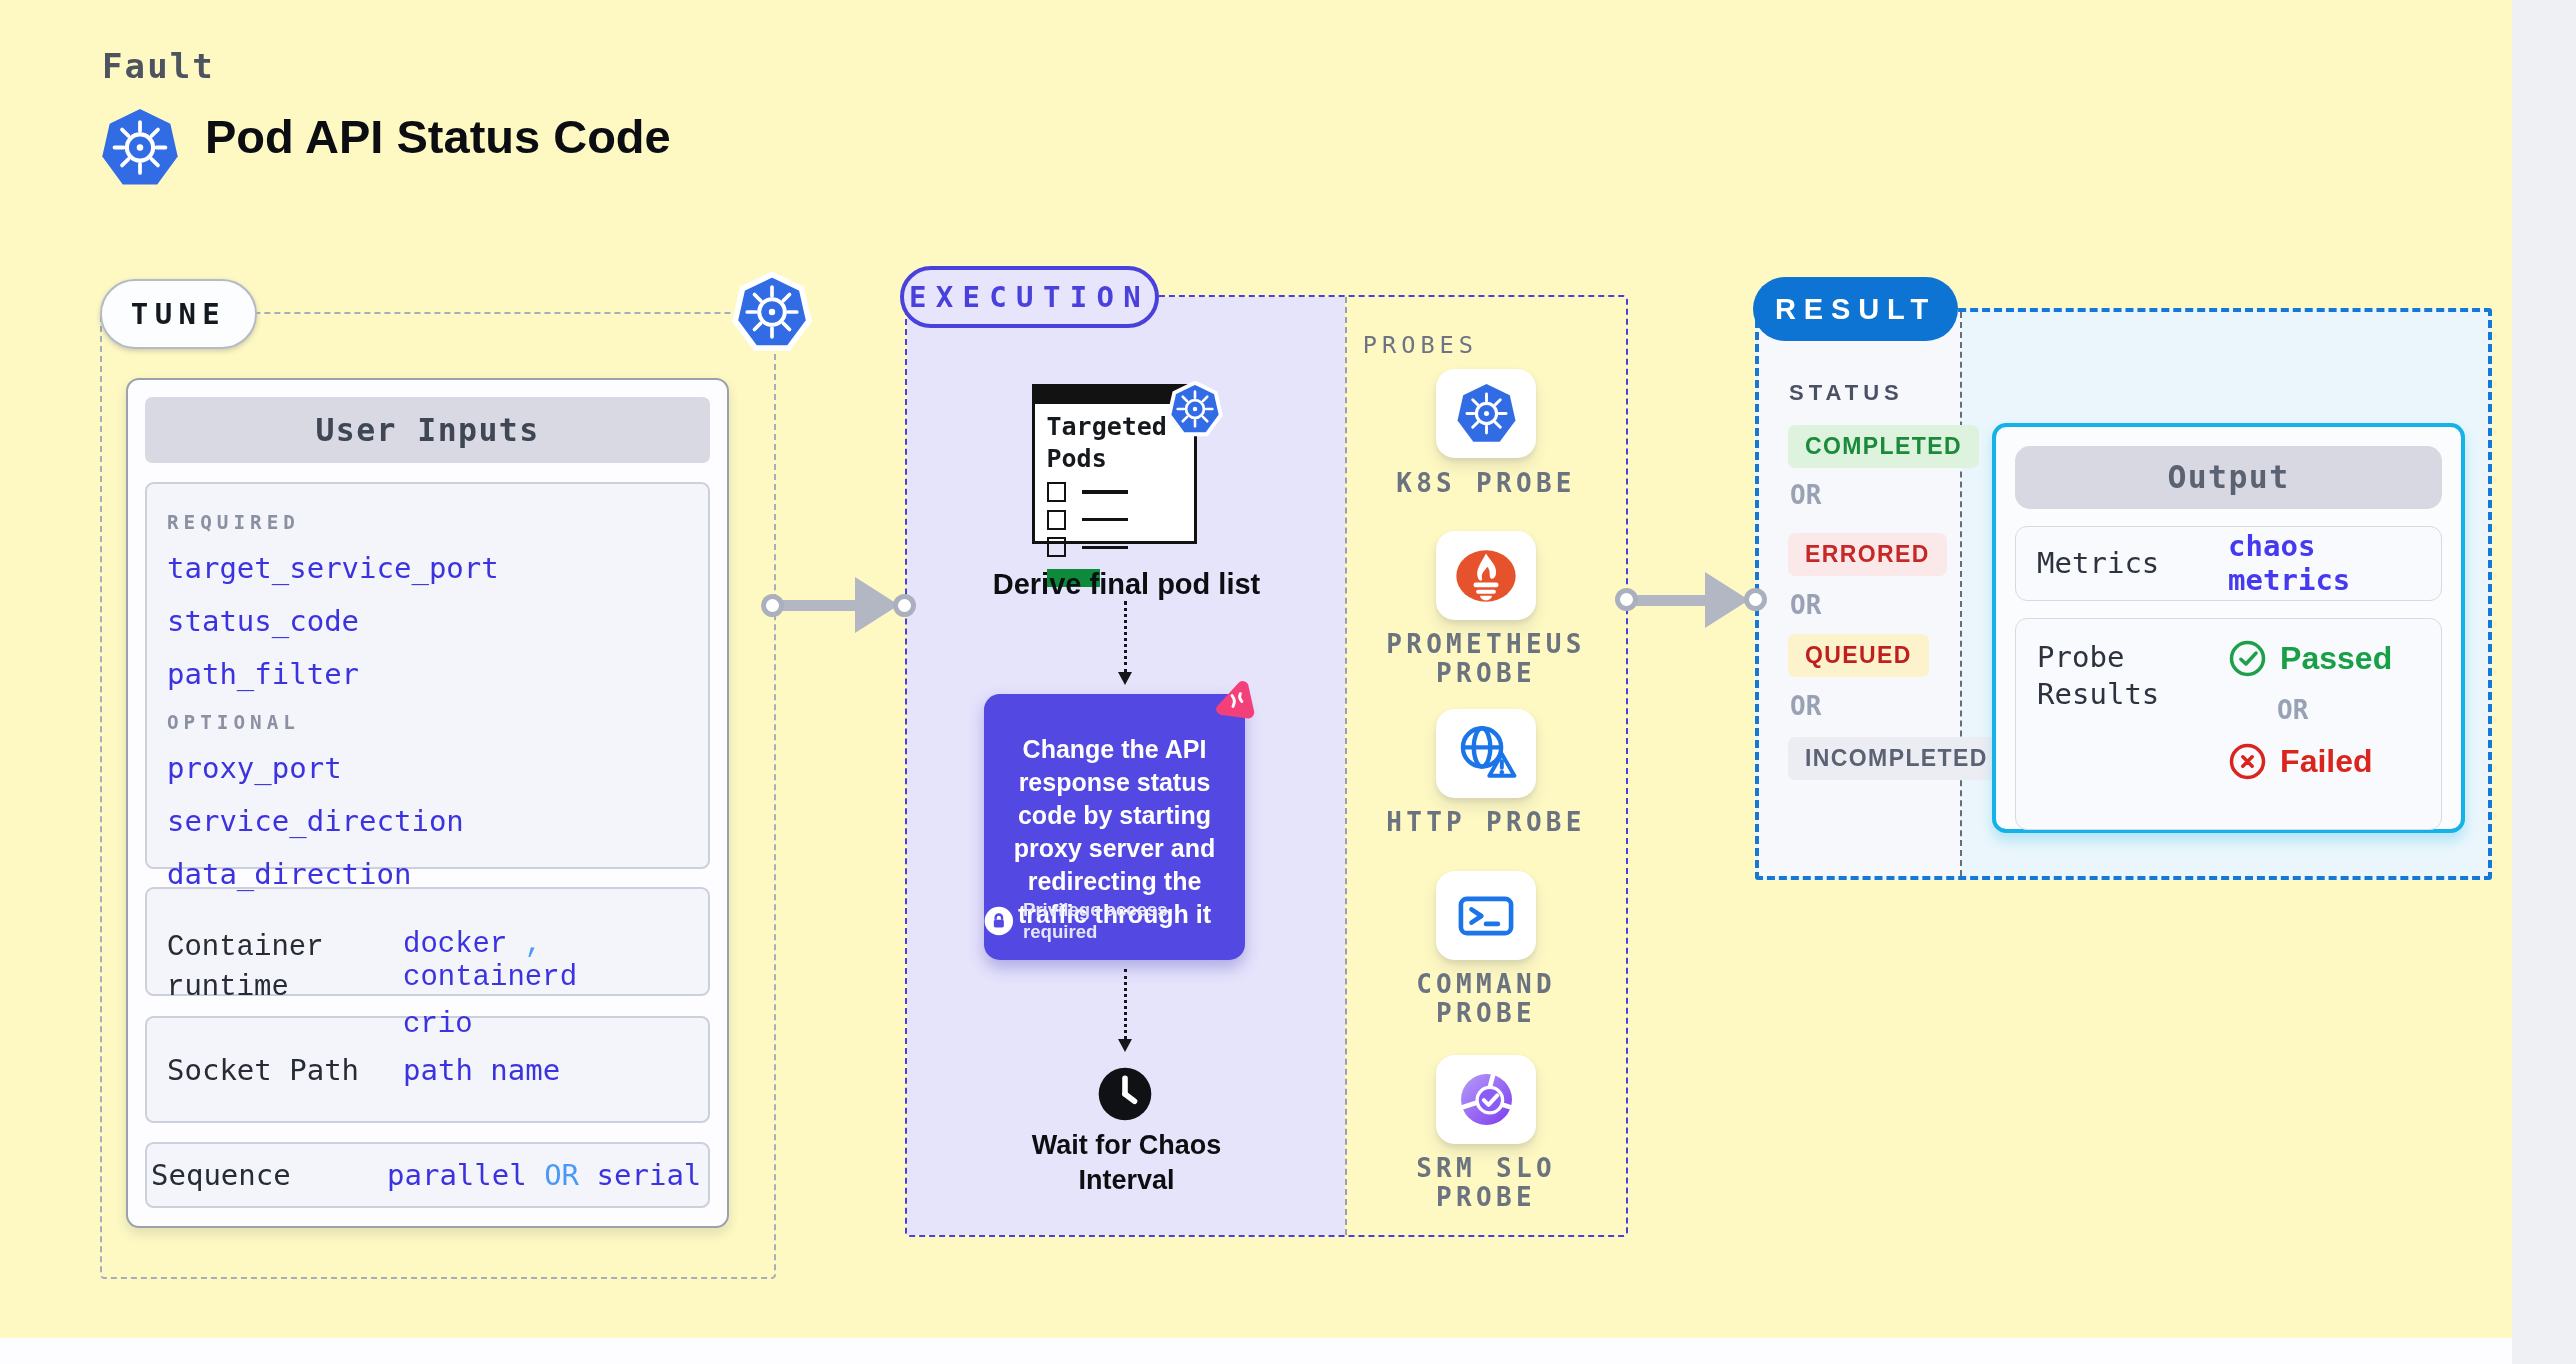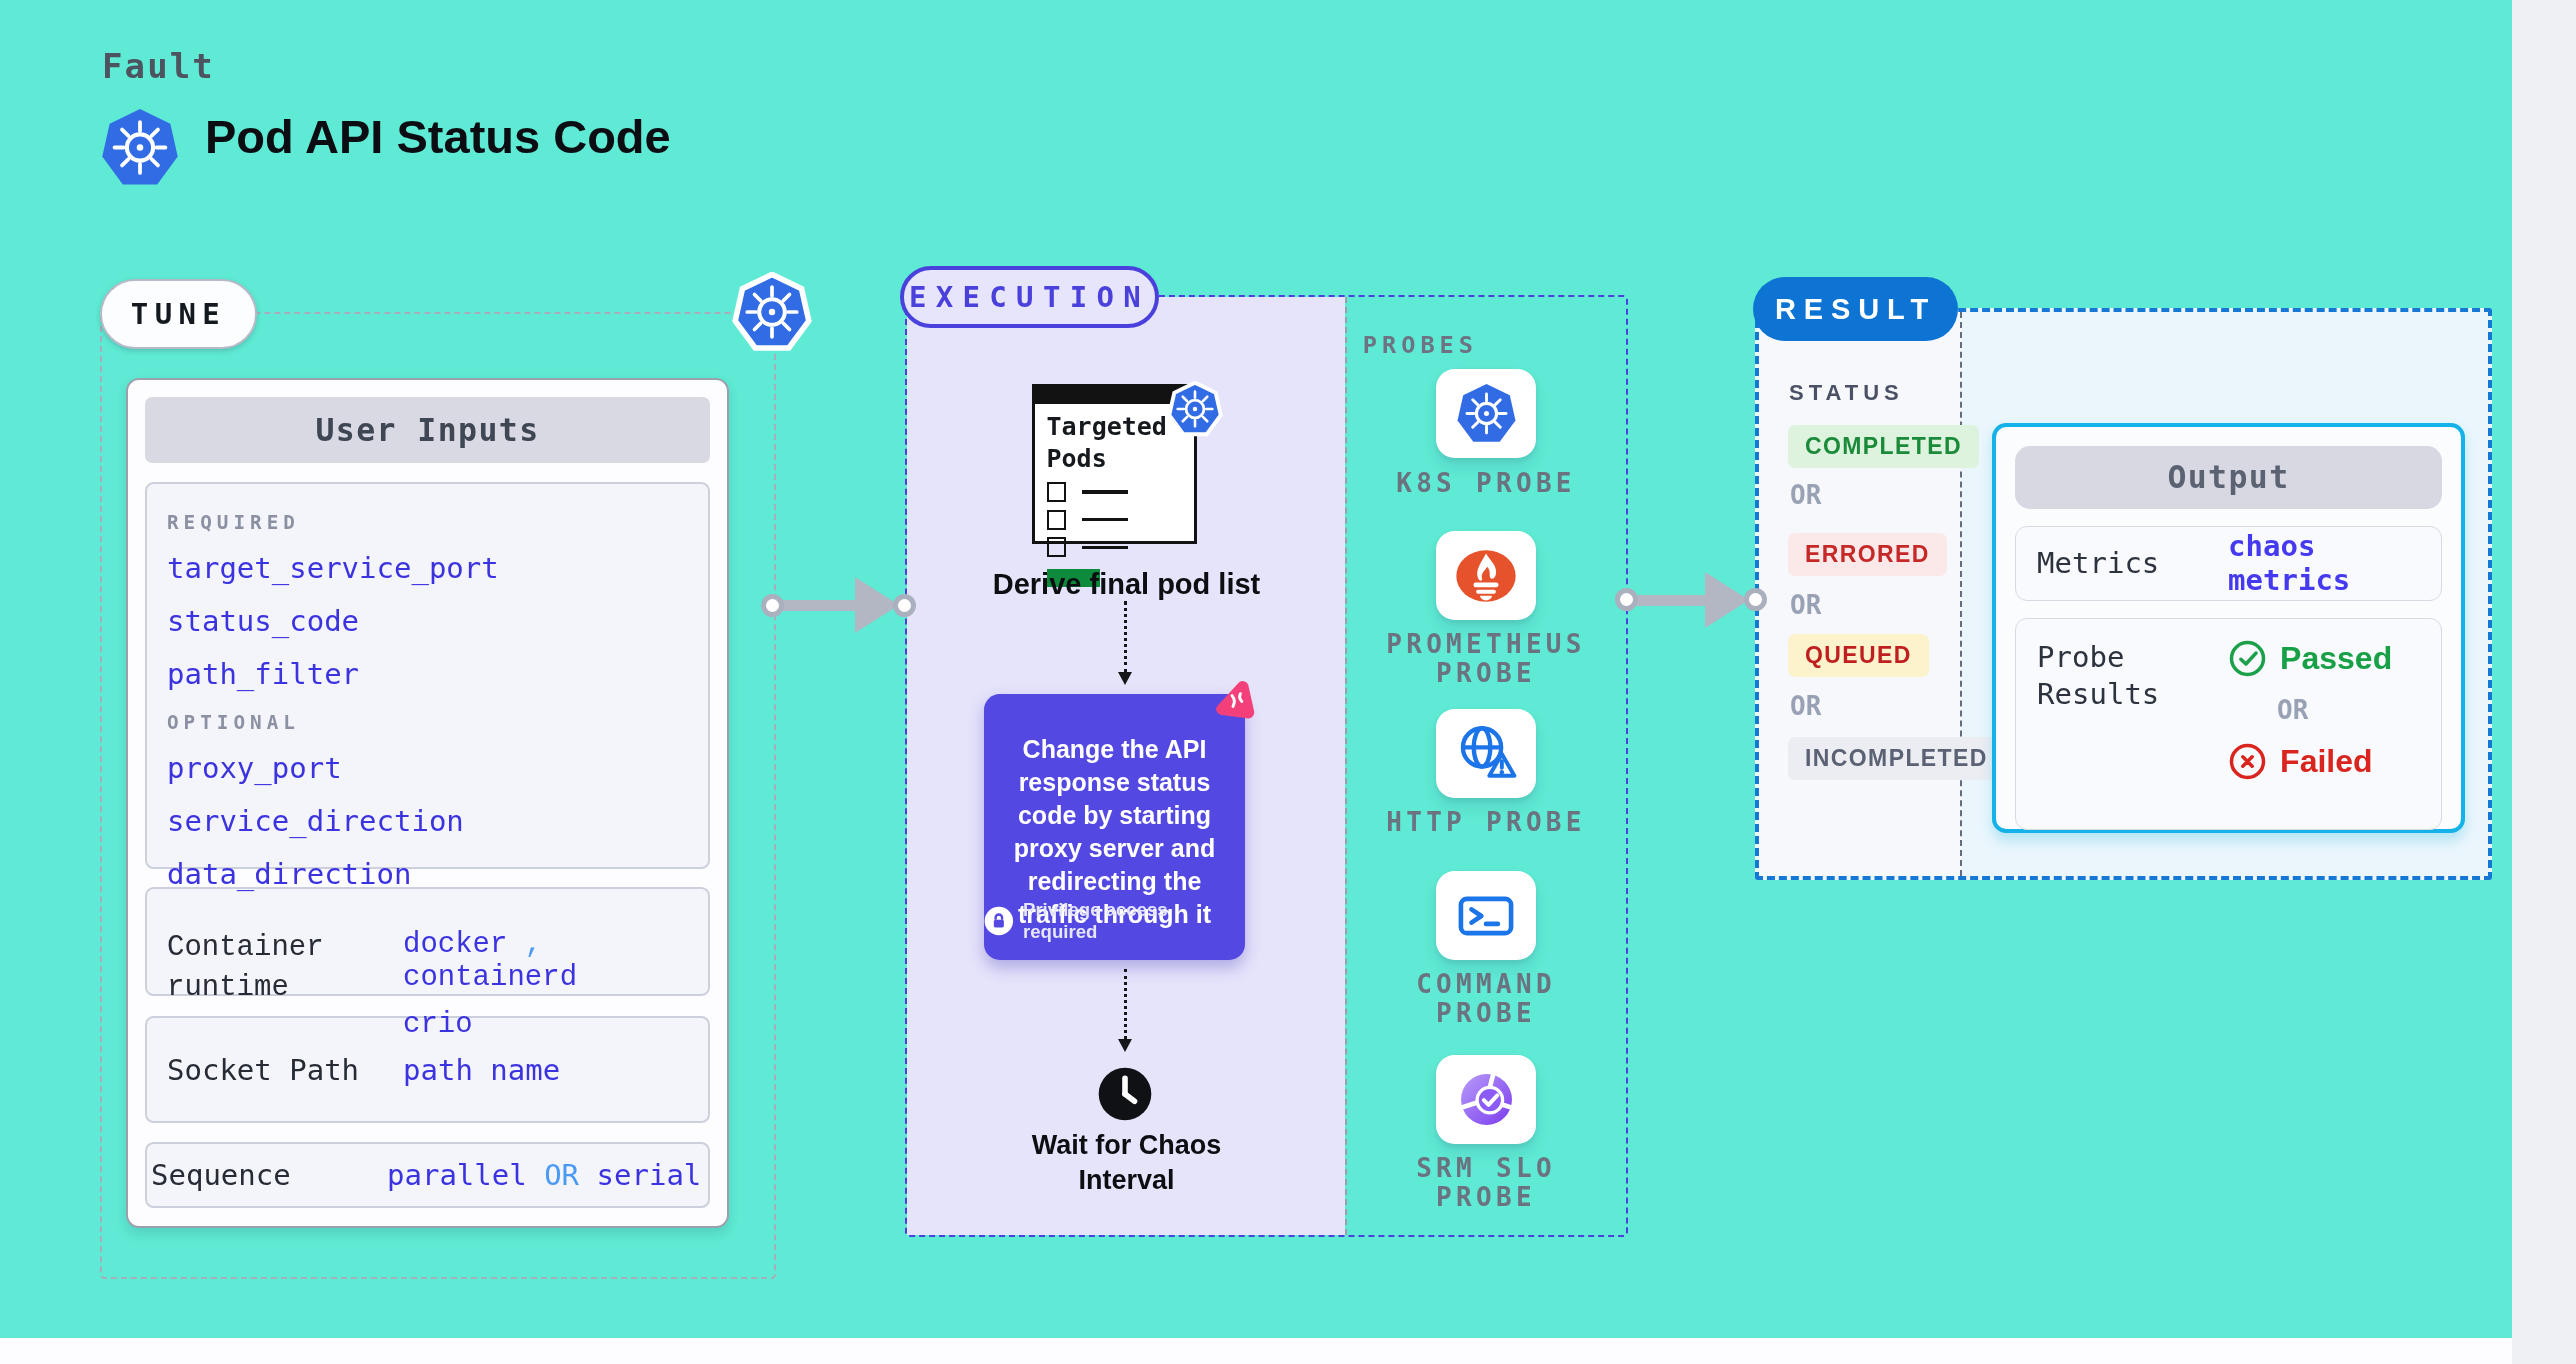--- a/index.html
+++ b/index.html
@@ -1,16 +1,16 @@
 <!DOCTYPE html>
 <html style="font-size:11.5px"><head>
 <meta charset="utf-8">
 <style>
   html,body{margin:0;padding:0;background:#eef0f4;}
-  .canvas{position:relative;width:2512px;height:1365px;background:#5eead4;overflow:hidden;
+  .canvas{position:relative;width:2512px;height:1365px;background:#fef9c3;overflow:hidden;
           font-family:"DejaVu Sans Mono","Liberation Mono",monospace;}
   .sans{font-family:"Liberation Sans","DejaVu Sans",sans-serif;}
   .abs{position:absolute;}
 
   
   .kicker{left:102px;top:46px;font-size:34px;font-weight:600;color:#4e545f;letter-spacing:2.1px;}
   .k8s-logo-header{left:99px;top:105px;width:82px;height:85px;}
   .page-title{left:205px;top:109px;font-size:47px;font-weight:800;color:#0b0d12;letter-spacing:0px;}
 
   
@@ -78,21 +78,21 @@
                border-radius:15.8px;box-shadow:0 7.2px 15.8px rgba(50,40,180,.30);}
   .action-text{padding:39px 18.6px 0 18.6px;text-align:center;color:#ffffff;font-size:25px;line-height:33px;font-weight:700;}
   .action-note{position:absolute;left:0;right:0;bottom:17px;display:flex;align-items:center;justify-content:center;gap:9.3px;}
   .action-note-text{color:#e6e6fb;font-size:18.6px;font-weight:600;}
   .litmus-badge{position:absolute;right:-14.3px;top:-17px;width:49px;height:49px;}
   .clock-wrap{position:absolute;left:190px;top:769px;width:56px;height:56px;}
   .wait-caption{position:absolute;left:112px;top:831px;width:215px;text-align:center;
                 font-size:27px;line-height:35px;font-weight:800;color:#0c0e12;}
 
   
-  .probes-heading{position:absolute;left:15.8px;top:34px;font-size:23.6px;font-weight:bold;color:#6d7382;letter-spacing:5px;}
+  .probes-heading{position:absolute;left:15.8px;top:34px;font-size:23.6px;font-weight:normal;color:#6d7382;letter-spacing:5px;}
   .probe-card{position:absolute;left:89px;width:100px;height:89px;background:#ffffff;border-radius:18.6px;
               box-shadow:0 8.6px 14.3px rgba(30,40,80,.10),0 2.1px 4.3px rgba(30,40,80,.08);
               display:flex;align-items:center;justify-content:center;}
   .probe-label{position:absolute;left:21px;width:236px;text-align:center;font-size:26px;line-height:29px;
                font-weight:bold;color:#6b7280;letter-spacing:4.3px;}
 
   
   .status-heading{position:absolute;left:30px;top:68px;font-size:22px;font-weight:bold;color:#4a5165;
                   letter-spacing:5px;font-family:"Liberation Sans",sans-serif;}
   .status-badge{position:absolute;left:29px;padding:7.9px 17px;border-radius:7.2px;font-size:23px;font-weight:800;

